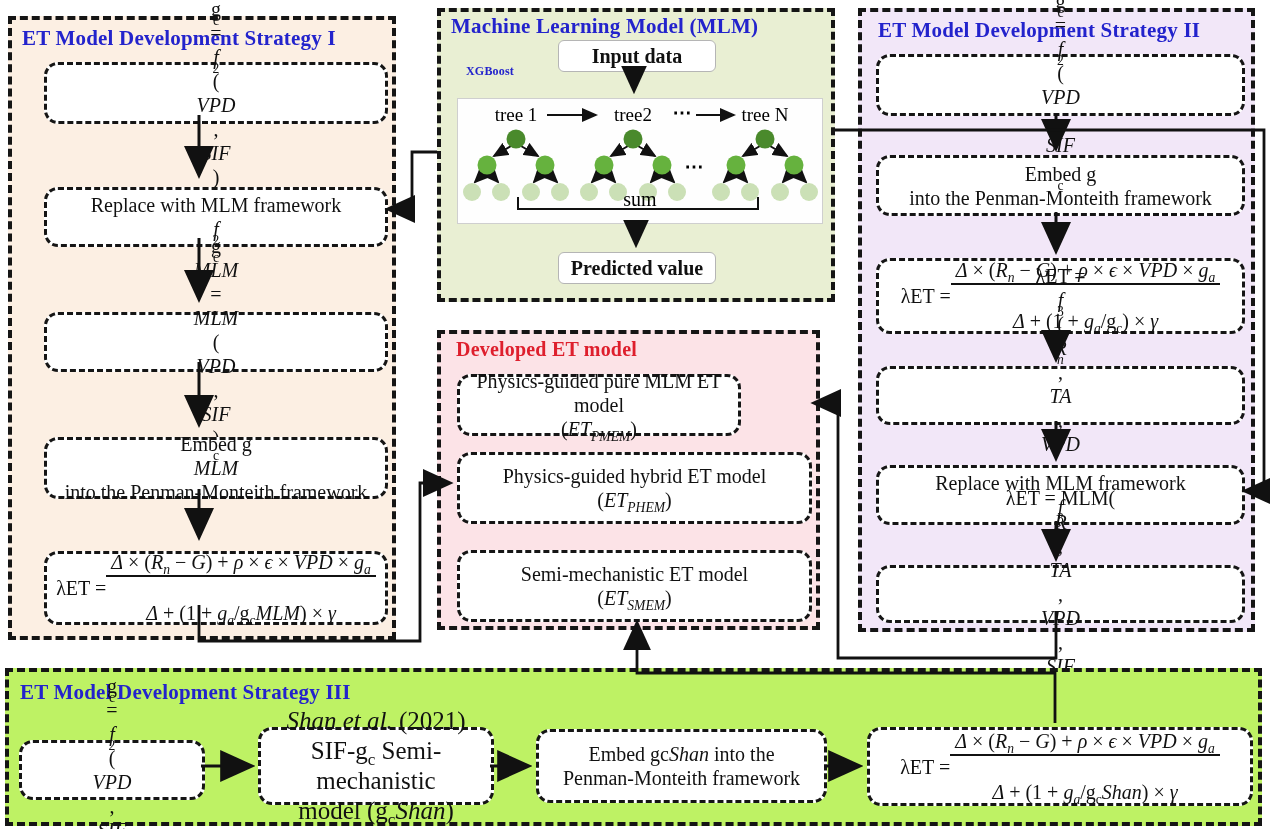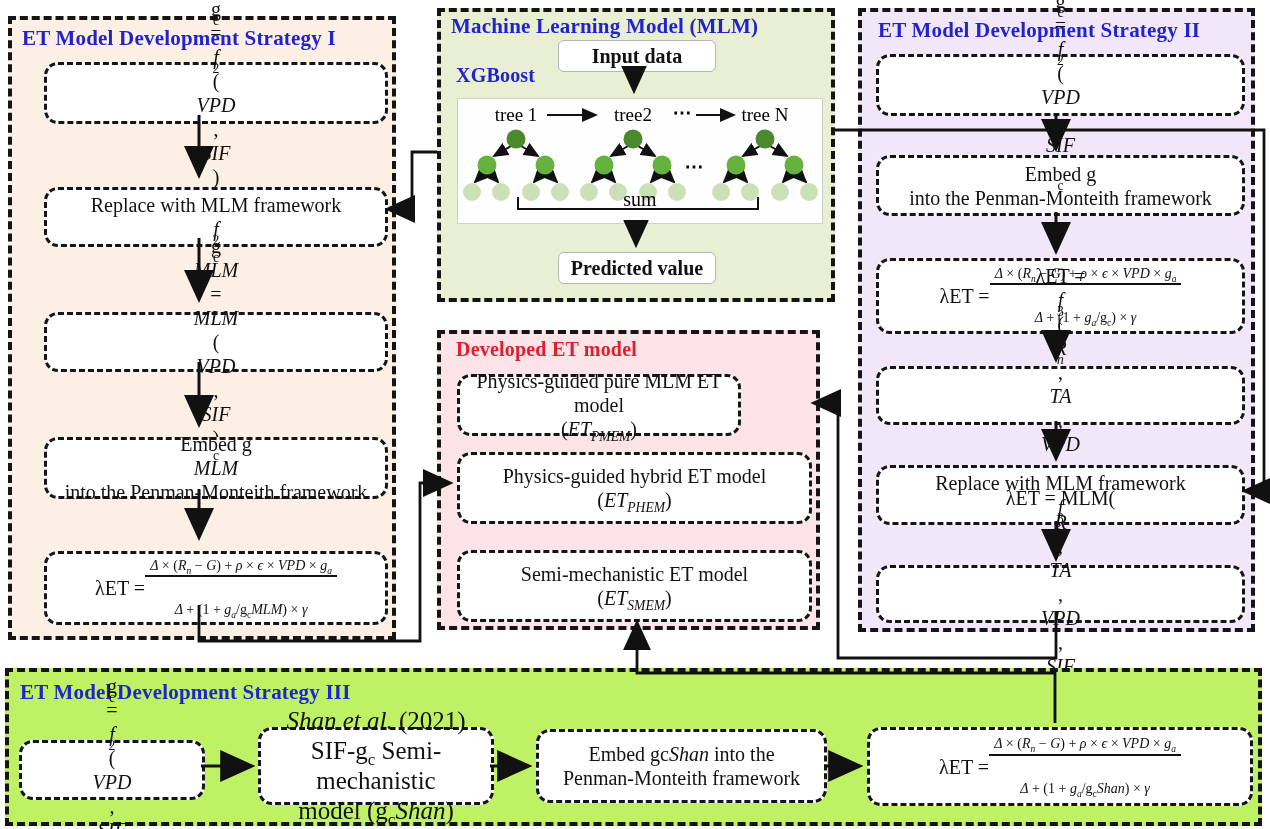--- a/index.html
+++ b/index.html
@@ -6,21 +6,21 @@
   #fig{position:relative;width:1270px;height:829px;background:#fff;
        font-family:"Liberation Serif","DejaVu Serif",serif;color:#111;overflow:hidden;}
   .panel{position:absolute;border:4px dashed #151515;box-sizing:border-box;}
   .ptitle{position:absolute;font-weight:bold;font-size:21px;letter-spacing:.2px;white-space:nowrap;}
   .blue{color:#2323cc;}
   .red{color:#de1f2d;}
   .dbox{position:absolute;border:3px dashed #151515;border-radius:14px;background:#fff;
         box-sizing:border-box;display:flex;flex-direction:column;align-items:center;
         justify-content:center;text-align:center;font-size:20px;line-height:1.2;padding:2px 6px;}
   .dbox .feq{display:flex;align-items:center;justify-content:center;white-space:nowrap;}
-  .frac{display:inline-block;vertical-align:middle;text-align:center;font-size:14px;line-height:1.15;}
+  .frac{display:inline-block;vertical-align:middle;text-align:center;font-size:20px;line-height:1.15;}
   .frac .num{display:block;padding:0 5px 1px;border-bottom:2px solid #111;}
   .frac .den{display:block;padding:1px 5px 0;margin-top:24px;}
   sub{font-size:0.68em;line-height:0;}
   .solidbox{position:absolute;background:#fff;border:1.5px solid #b5b5b5;border-radius:6px;
         box-sizing:border-box;display:flex;align-items:center;justify-content:center;
         font-weight:bold;font-size:20px;}
   .treewrap{position:absolute;background:#fefefe;border:1.5px solid #cfcfcf;box-sizing:border-box;}
   svg{display:block;}
   .overlay{position:absolute;left:0;top:0;pointer-events:none;z-index:5;}
 </style>
@@ -41,21 +41,21 @@
         <span class="frac">
           <span class="num"><i>Δ</i> × (<i>R</i><sub><i>n</i></sub> − <i>G</i>) + <i>ρ</i> × <i>ϵ</i> × <i>VPD</i> × <i>g</i><sub><i>a</i></sub></span>
           <span class="den"><i>Δ</i> + (1 + <i>g</i><sub><i>a</i></sub>/g<sub>c</sub><i>MLM</i>) × <i>γ</i></span>
         </span>
       </span>
     </div>
   </div>
 
   <div class="panel" style="left:437px;top:8px;width:398px;height:294px;background:#e9efd3;">
     <div class="ptitle blue" style="left:10px;top:2px;">Machine Learning Model (MLM)</div>
-    <div class="ptitle blue" style="left:15px;top:52px;font-size:20px;">XGBoost</div>
+    <div class="ptitle blue" style="left:25px;top:52px;font-size:12px;">XGBoost</div>
     <div class="solidbox" style="left:117px;top:28px;width:158px;height:32px;">Input data</div>
 
     <div class="treewrap" style="left:16px;top:86px;width:366px;height:126px;">
       <svg width="366" height="126" viewBox="0 0 366 126">
         <defs>
           <marker id="tah" markerWidth="8" markerHeight="7" refX="7" refY="3.5" orient="auto">
             <path d="M0,0 L8,3.5 L0,7 z" fill="#111"></path>
           </marker>
           <g id="xtree">
             <line x1="-5" y1="47" x2="-22" y2="57" stroke="#111" stroke-width="2" marker-end="url(#tah)"></line>

